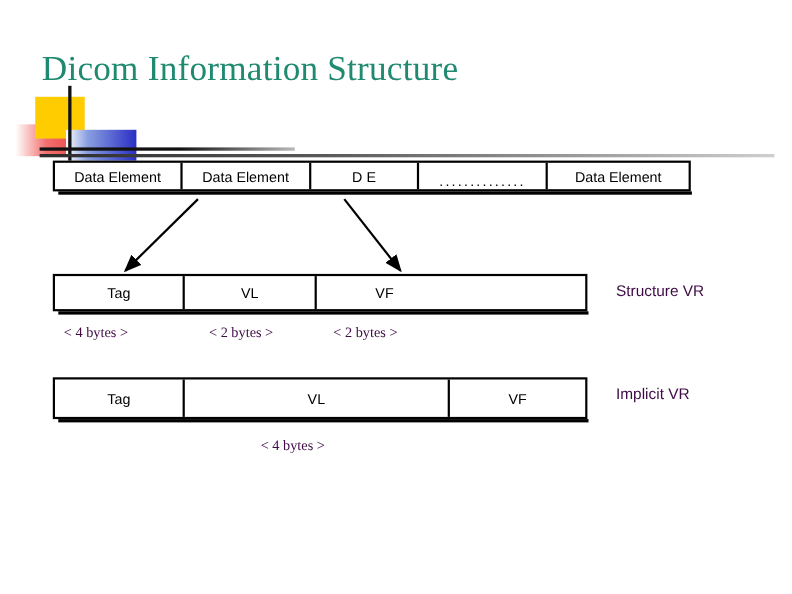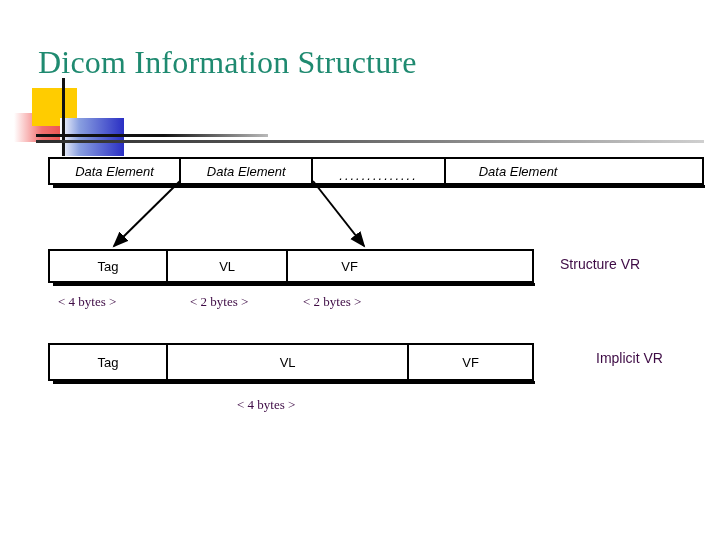--- a/index.html
+++ b/index.html
@@ -89,21 +89,21 @@
     display: flex;
     align-items: center;
     justify-content: center;
     font-size: 13px;
     color: #000000;
     overflow: hidden;
     white-space: nowrap;
   }
   .row .cell:last-child { border-right: none; }
 
-  #row-elements { left: 48px; top: 157px; width: 656px; height: 28px; font-style: italic; }
+  #row-elements { left: 48px; top: 146px; width: 580px; height: 28px; }
   #row-explicit { left: 48px; top: 249px; width: 486px; height: 34px; }
   #row-implicit { left: 48px; top: 343px; width: 486px; height: 38px; }
 
   .dots {
     letter-spacing: 2px;
     font-size: 13px;
     line-height: 1;
     position: relative;
     top: 4px;
   }
@@ -118,21 +118,21 @@
   }
   .plabel.sans {
     font-family: "Liberation Sans", sans-serif;
     font-size: 14px;
   }
   #lbl-tag-bytes     { left: 58px;  top: 294px; }
   #lbl-vr-bytes      { left: 190px; top: 294px; }
   #lbl-vl-bytes      { left: 303px; top: 294px; }
   #lbl-implicit-bytes{ left: 237px; top: 397px; }
   #lbl-explicit-vr   { left: 560px; top: 256px; }
-  #lbl-implicit-vr   { left: 560px; top: 350px; margin-left: 36px; }
+  #lbl-implicit-vr   { left: 560px; top: 350px; }
 
   
   #arrows {
     position: absolute;
     left: 0; top: 0;
     width: 720px; height: 540px;
     pointer-events: none;
   }
 </style>
 </head>
@@ -145,20 +145,21 @@
   <div class="deco-blue"></div>
   <div class="deco-vline"></div>
   <div class="deco-hline"></div>
 
   <div class="slide-title">Dicom Information Structure</div>
   <div class="title-underline"></div>
 
   <div class="row" id="row-elements">
     <div class="cell" style="width:20.1%">Data Element</div>
     <div class="cell" style="width:20.3%">Data Element</div>
+    <div class="cell" style="width:17.1%">D E</div>
     <div class="cell" style="width:20.3%">
         <span class="dots">..............</span>
       </div>
     <div class="cell" style="width:22.2%">Data Element</div>
   </div>
 
   <svg id="arrows" viewBox="0 0 720 540">
     <defs>
       <marker id="ah" markerWidth="9" markerHeight="9" refX="7" refY="3.2" orient="auto" markerUnits="strokeWidth">
         <path d="M0,0 L8,3.2 L0,6.4 z" fill="#000000"></path>

